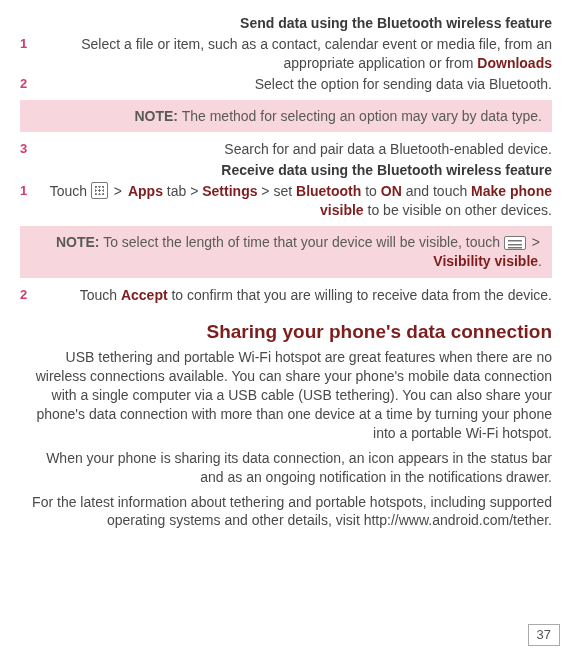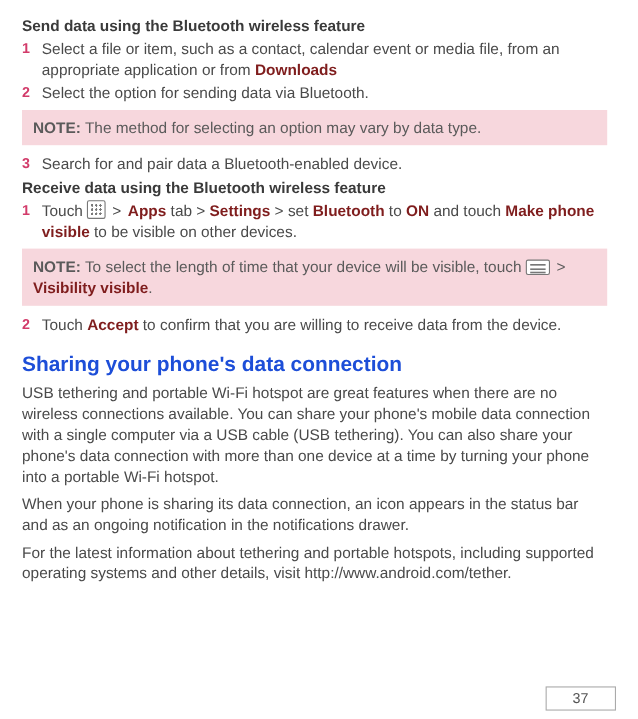--- a/index.html
+++ b/index.html
@@ -1,15 +1,15 @@
 <!DOCTYPE html>
 <html><head>
 <meta charset="utf-8">
 <style>
-  * { box-sizing: border-box; margin: 0; padding: 0; }
+  * { box-sizing: border-box; margin: 0; padding: 0; text-align: right; }
   html, body { width: 580px; height: 654px; }
   body {
     font-family: Arial, Helvetica, sans-serif;
     font-size: 14px;
     line-height: 1.35;
     color: #4a4a4a;
     padding: 12px 28px 0 20px;
     position: relative;
     background: #fff;
   }
@@ -32,21 +32,21 @@
   .note {
     background: #f7d7dd;
     padding: 7px 10px;
     margin: 6px 0 8px 0;
     color: #5a5a5a;
     font-size: 14px;
   }
   .note .label { font-weight: bold; }
   .inline-bold { font-weight: bold; color: #7f1d1d; }
   .h1-red {
-    color: #1d4ed8;
+    color: #7f1d1d;
     font-weight: bold;
     font-size: 19px;
     margin-top: 14px;
     margin-bottom: 4px;
   }
   .body-para {
     margin-bottom: 6px;
   }
   .icon-box {
     display: inline-block;
@@ -76,21 +76,21 @@
       linear-gradient(#777,#777) center 3px /14px 1.5px no-repeat,
       linear-gradient(#777,#777) center 6.5px /14px 1.5px no-repeat,
       linear-gradient(#777,#777) center 10px /14px 1.5px no-repeat,
       #fff;
   }
   .page-num-box {
     position: absolute;
     bottom: 8px;
     right: 20px;
     border: 1px solid #aaa;
-    padding: 1px 24px;
+    padding: 1px 8px;
     font-size: 13px;
     color: #555;
   }
   .gt { padding: 0 2px; }
 </style>
 </head>
 <body>
 
 <div class="subhead">Send data using the Bluetooth wireless feature</div>
 <ol>

